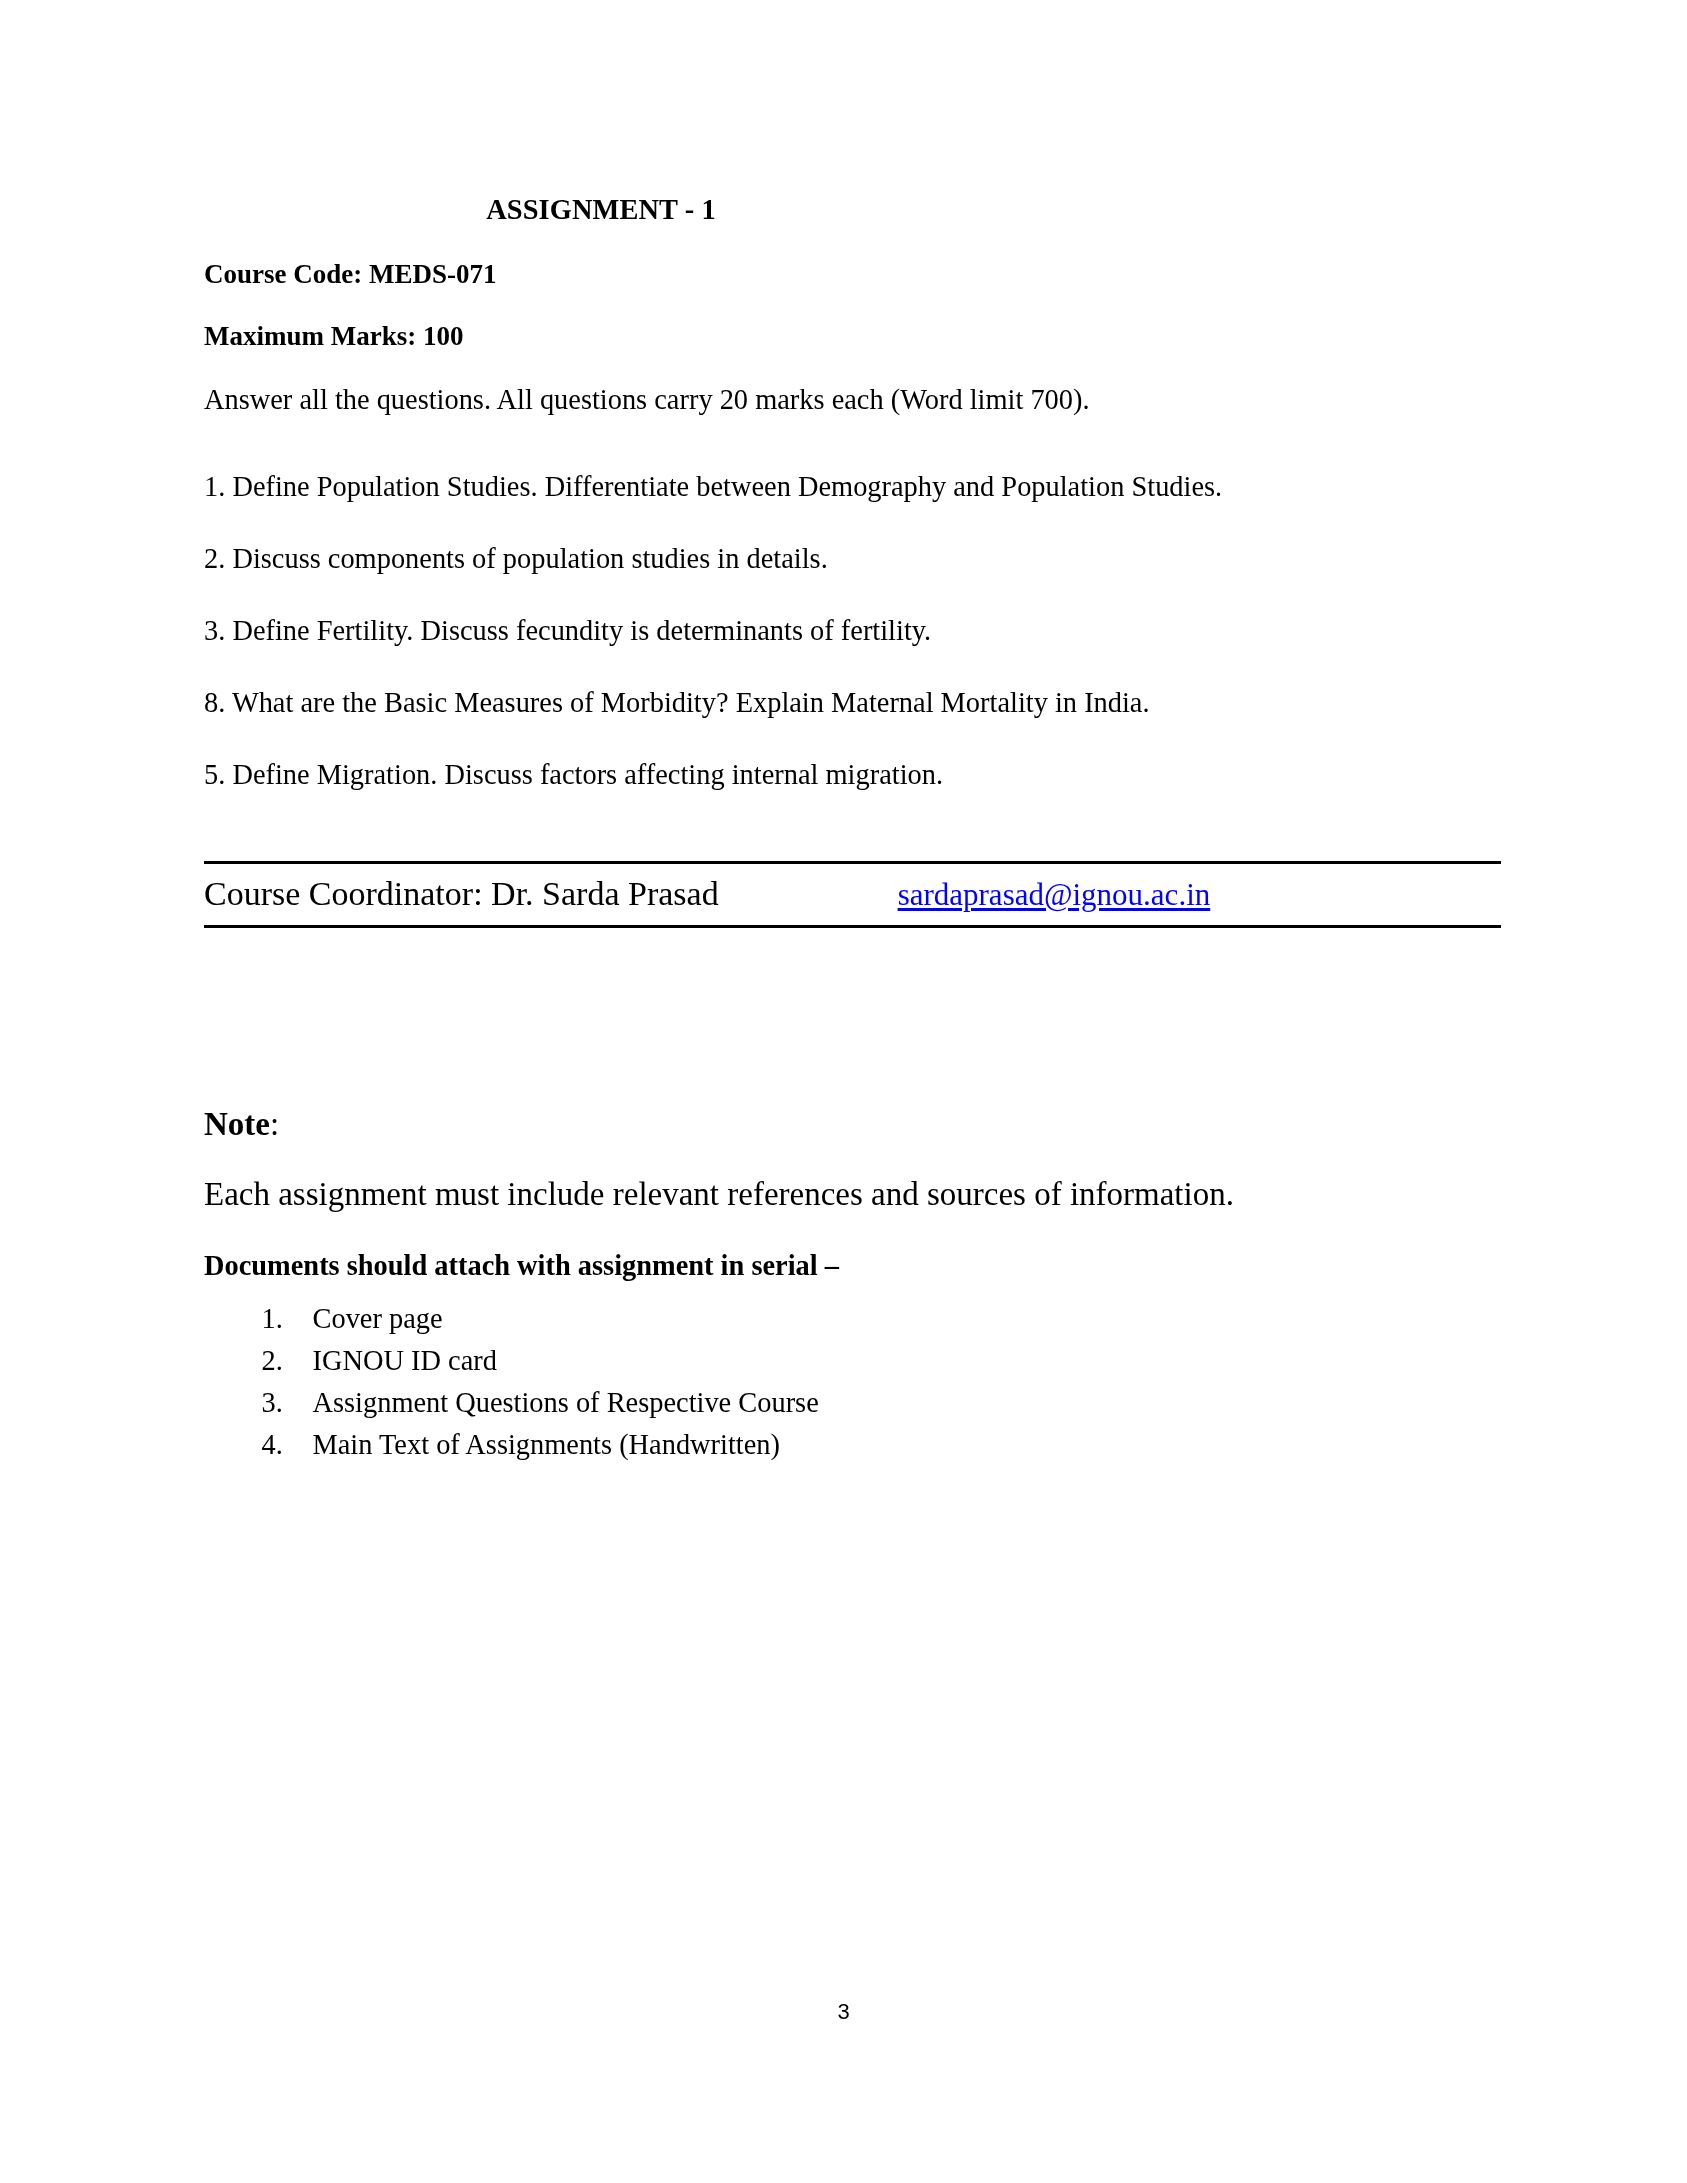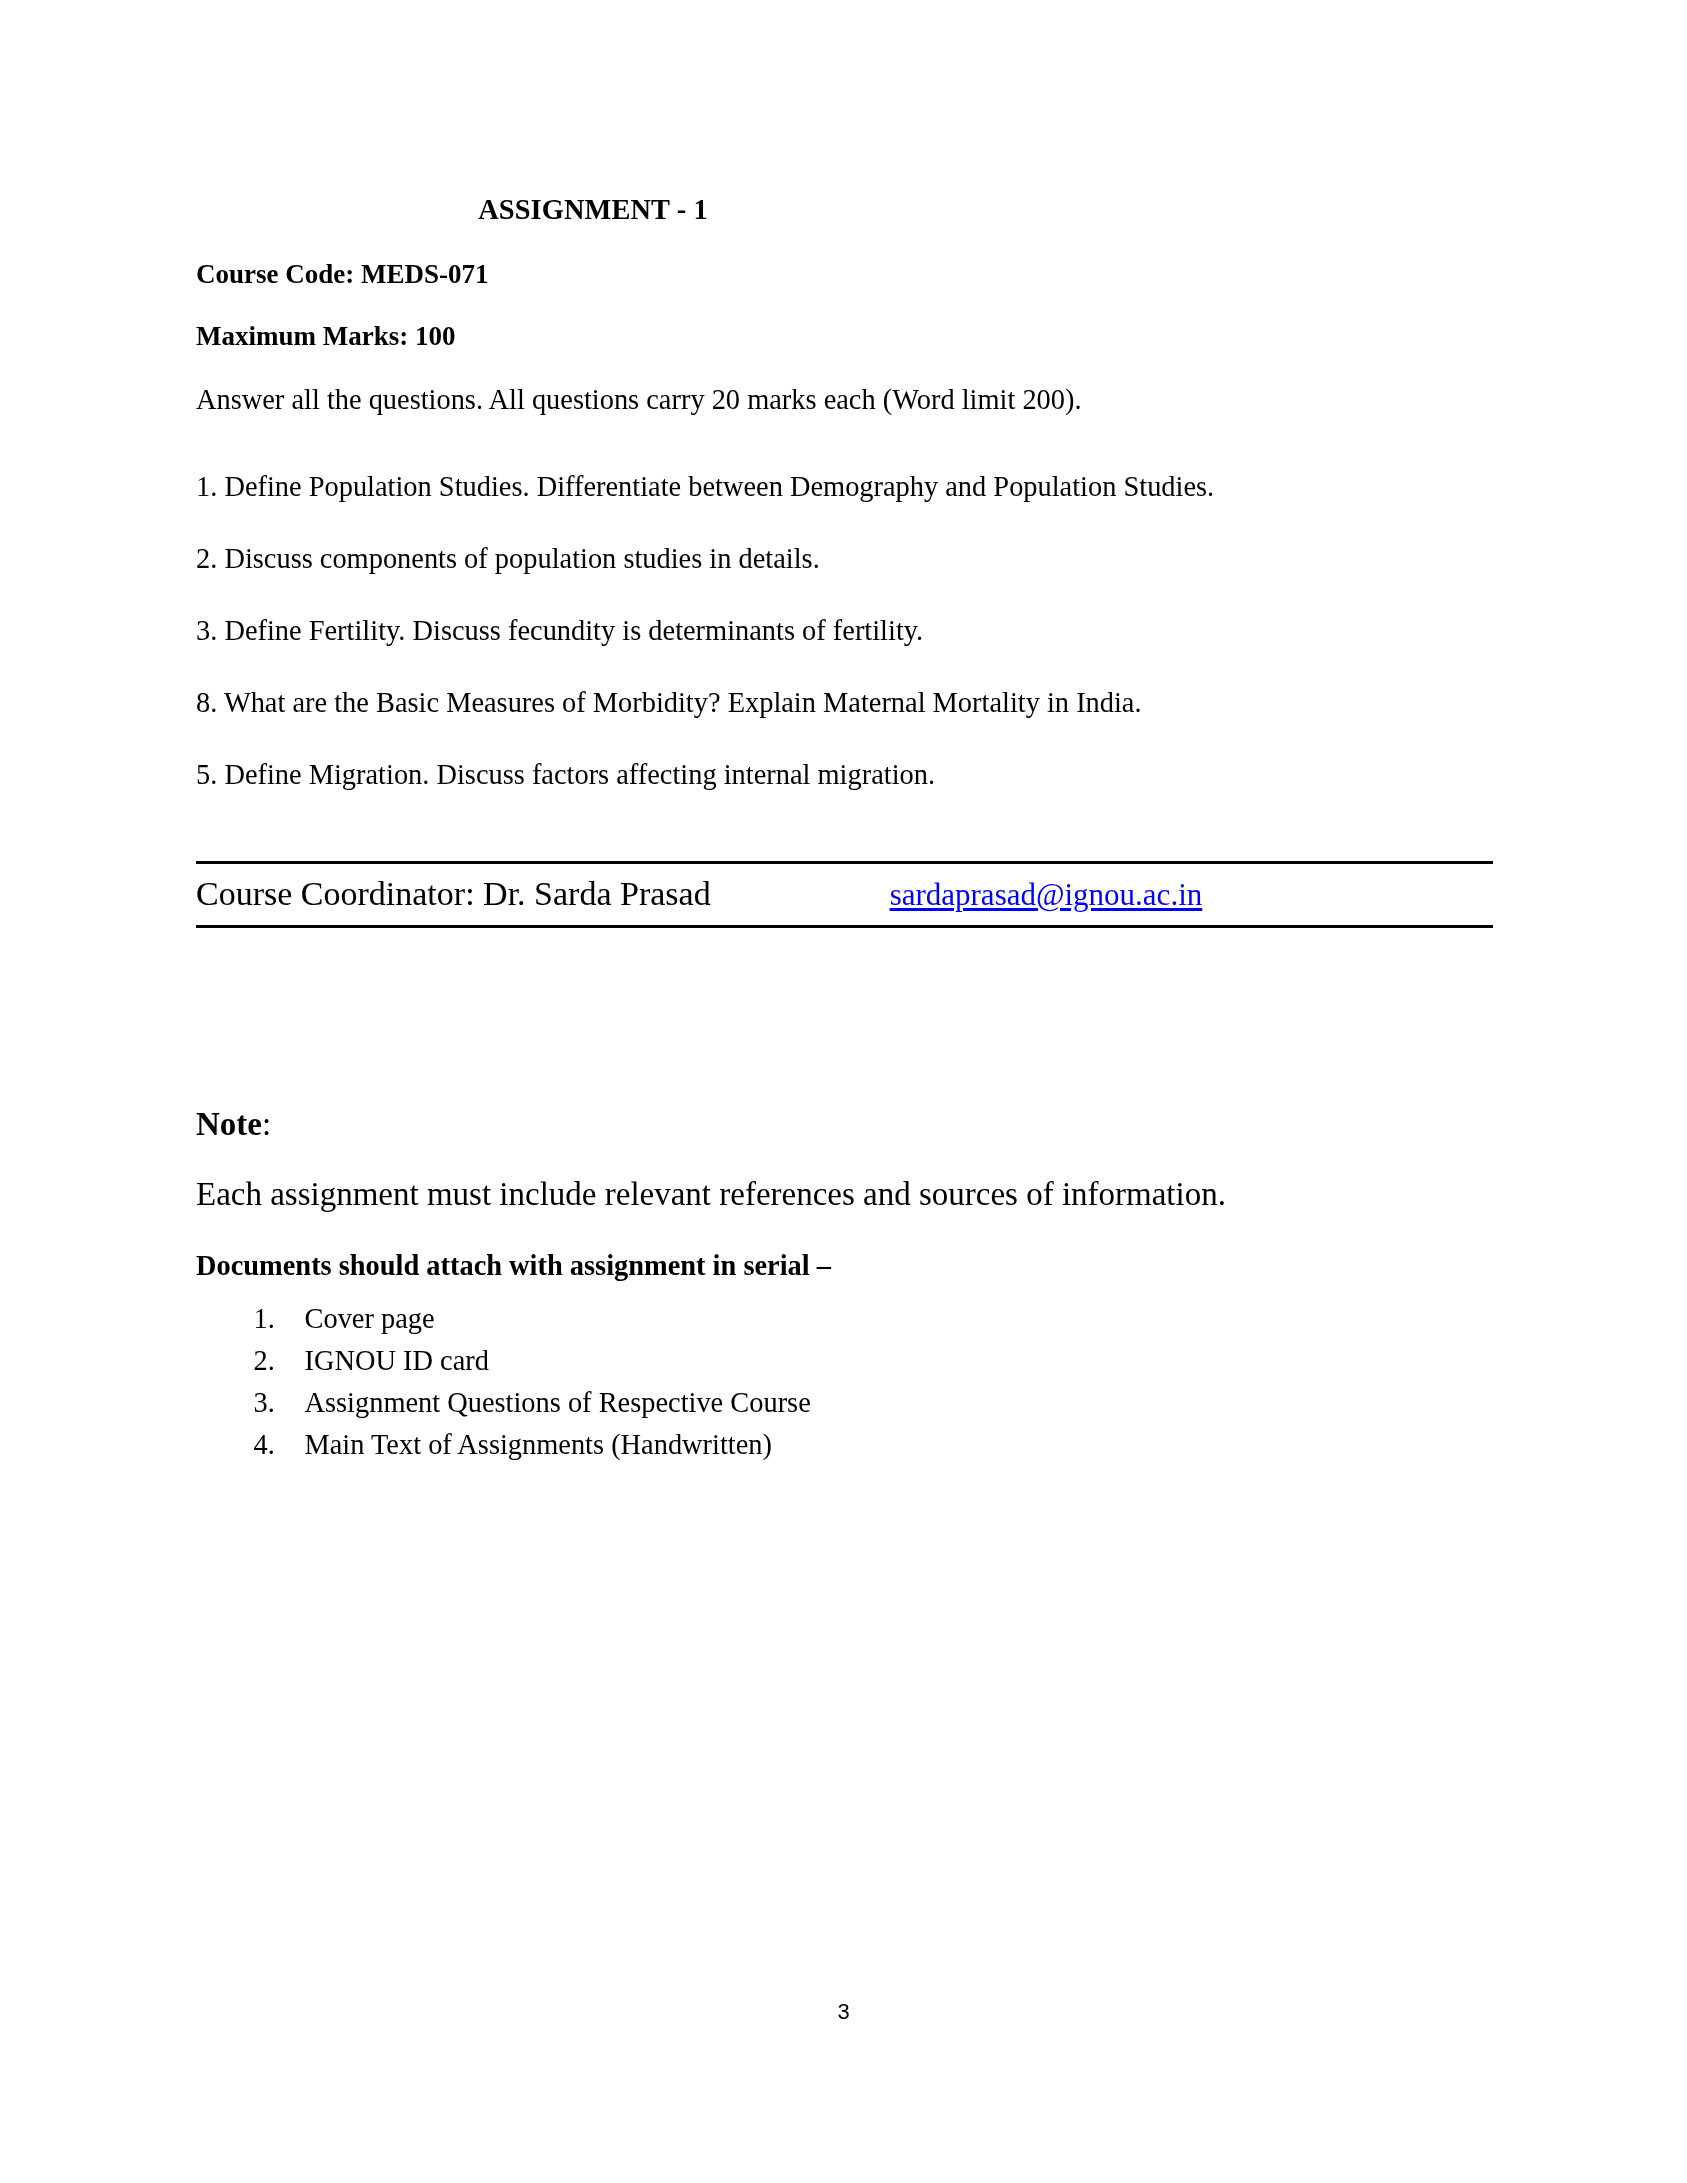--- a/index.html
+++ b/index.html
@@ -15,21 +15,21 @@
     background: #ffffff;
     font-family: "Liberation Serif", "DejaVu Serif", serif;
     color: #000000;
     box-sizing: border-box;
     overflow: hidden;
   }
 
   
   .content {
     position: absolute;
-    left: 196px;
+    left: 204px;
     top: 0;
     width: 1297px;
   }
 
   
   .doc-title {
     font-size: 28.4px;
     font-weight: bold;
     text-align: center;
     margin-top: 193px;
@@ -145,21 +145,21 @@
 
   <div class="content">
 
     <div class="doc-title">ASSIGNMENT - 1</div>
 
     <div class="meta-line meta-course-code">Course Code: MEDS-071</div>
 
     <div class="meta-line meta-max-marks">Maximum Marks: 100</div>
 
     <div class="instruction">
-      <span class="bold">Answer all the questions. All questions carry 20 marks each</span><span class="reg"> (Word limit 200).</span>
+      <span class="bold">Answer all the questions. All questions carry 20 marks each</span><span class="reg"> (Word limit 700).</span>
     </div>
 
     <div class="questions">
       <div class="question">1. Define Population Studies. Differentiate between Demography and Population Studies.</div>
       <div class="question">2. Discuss components of population studies in details.</div>
       <div class="question">3. Define Fertility. Discuss fecundity is determinants of fertility.</div>
       <div class="question">8. What are the Basic Measures of Morbidity? Explain Maternal Mortality in India.</div>
       <div class="question">5. Define Migration. Discuss factors affecting internal migration.</div>
     </div>
 

